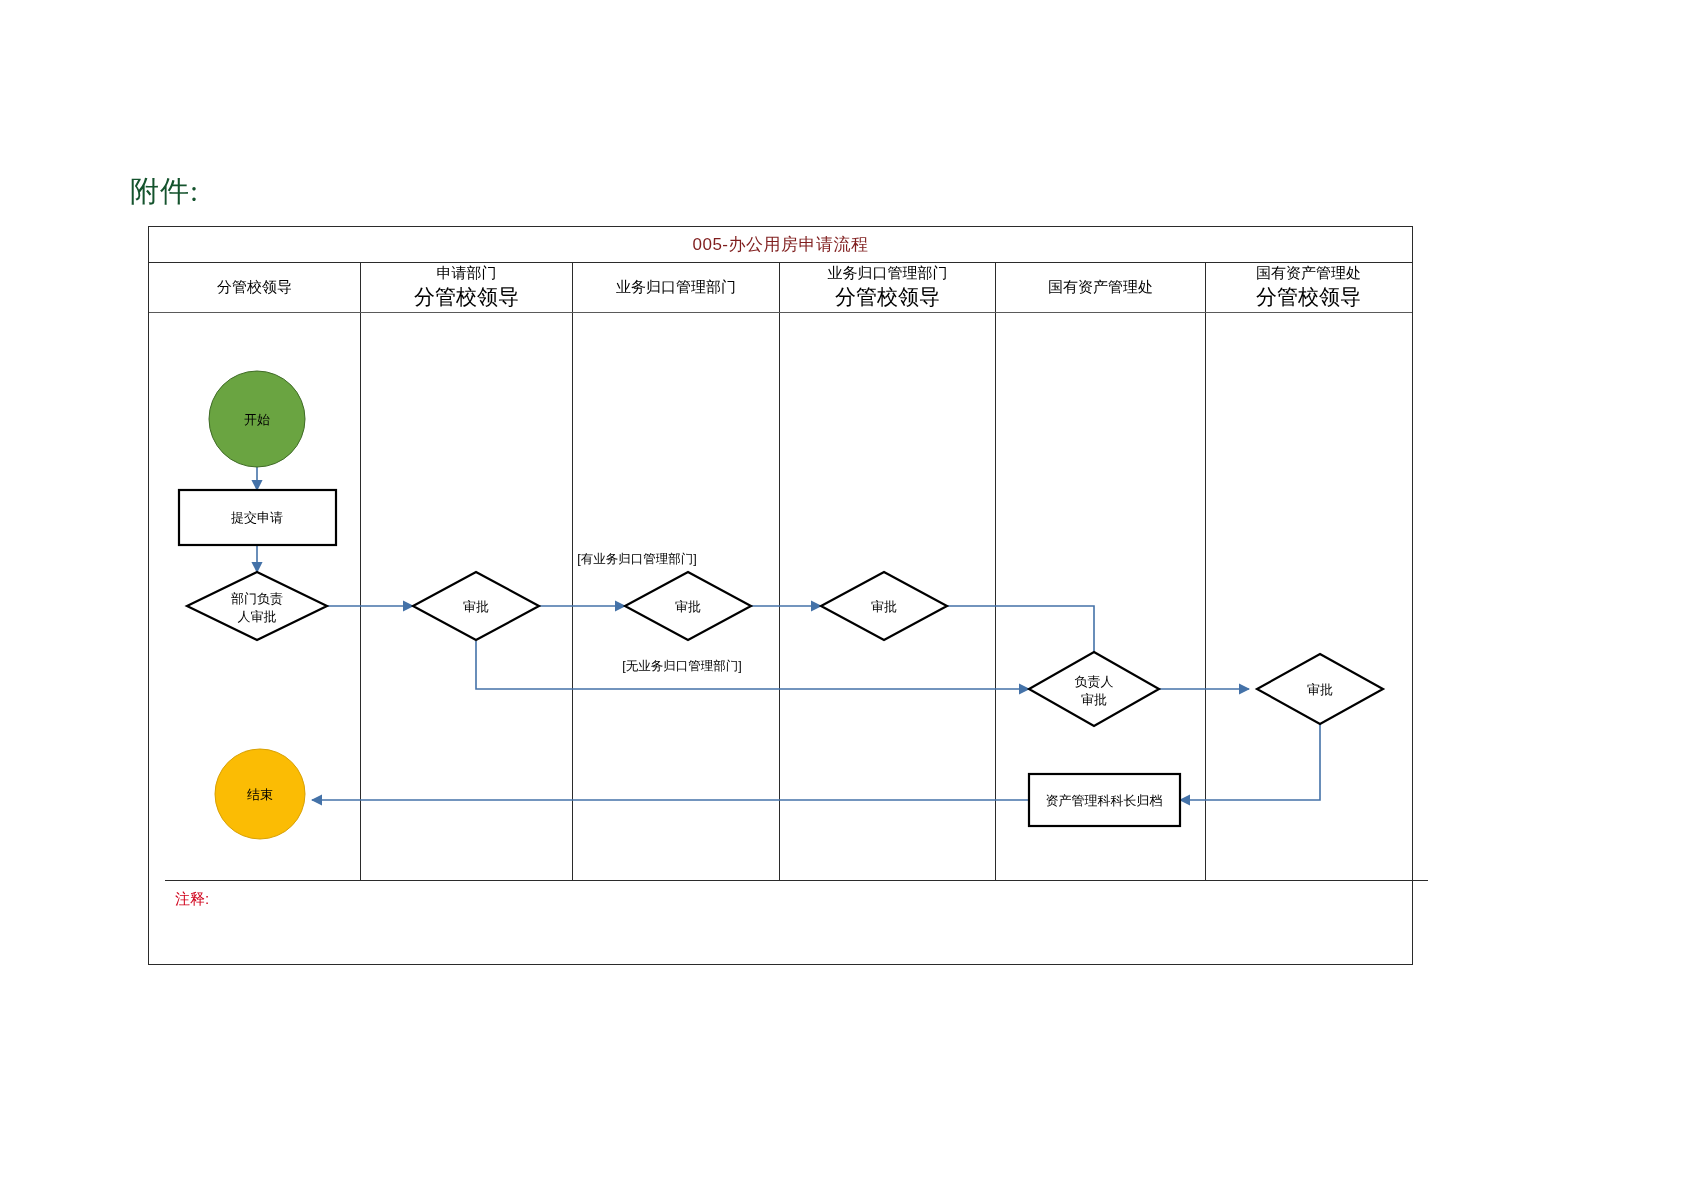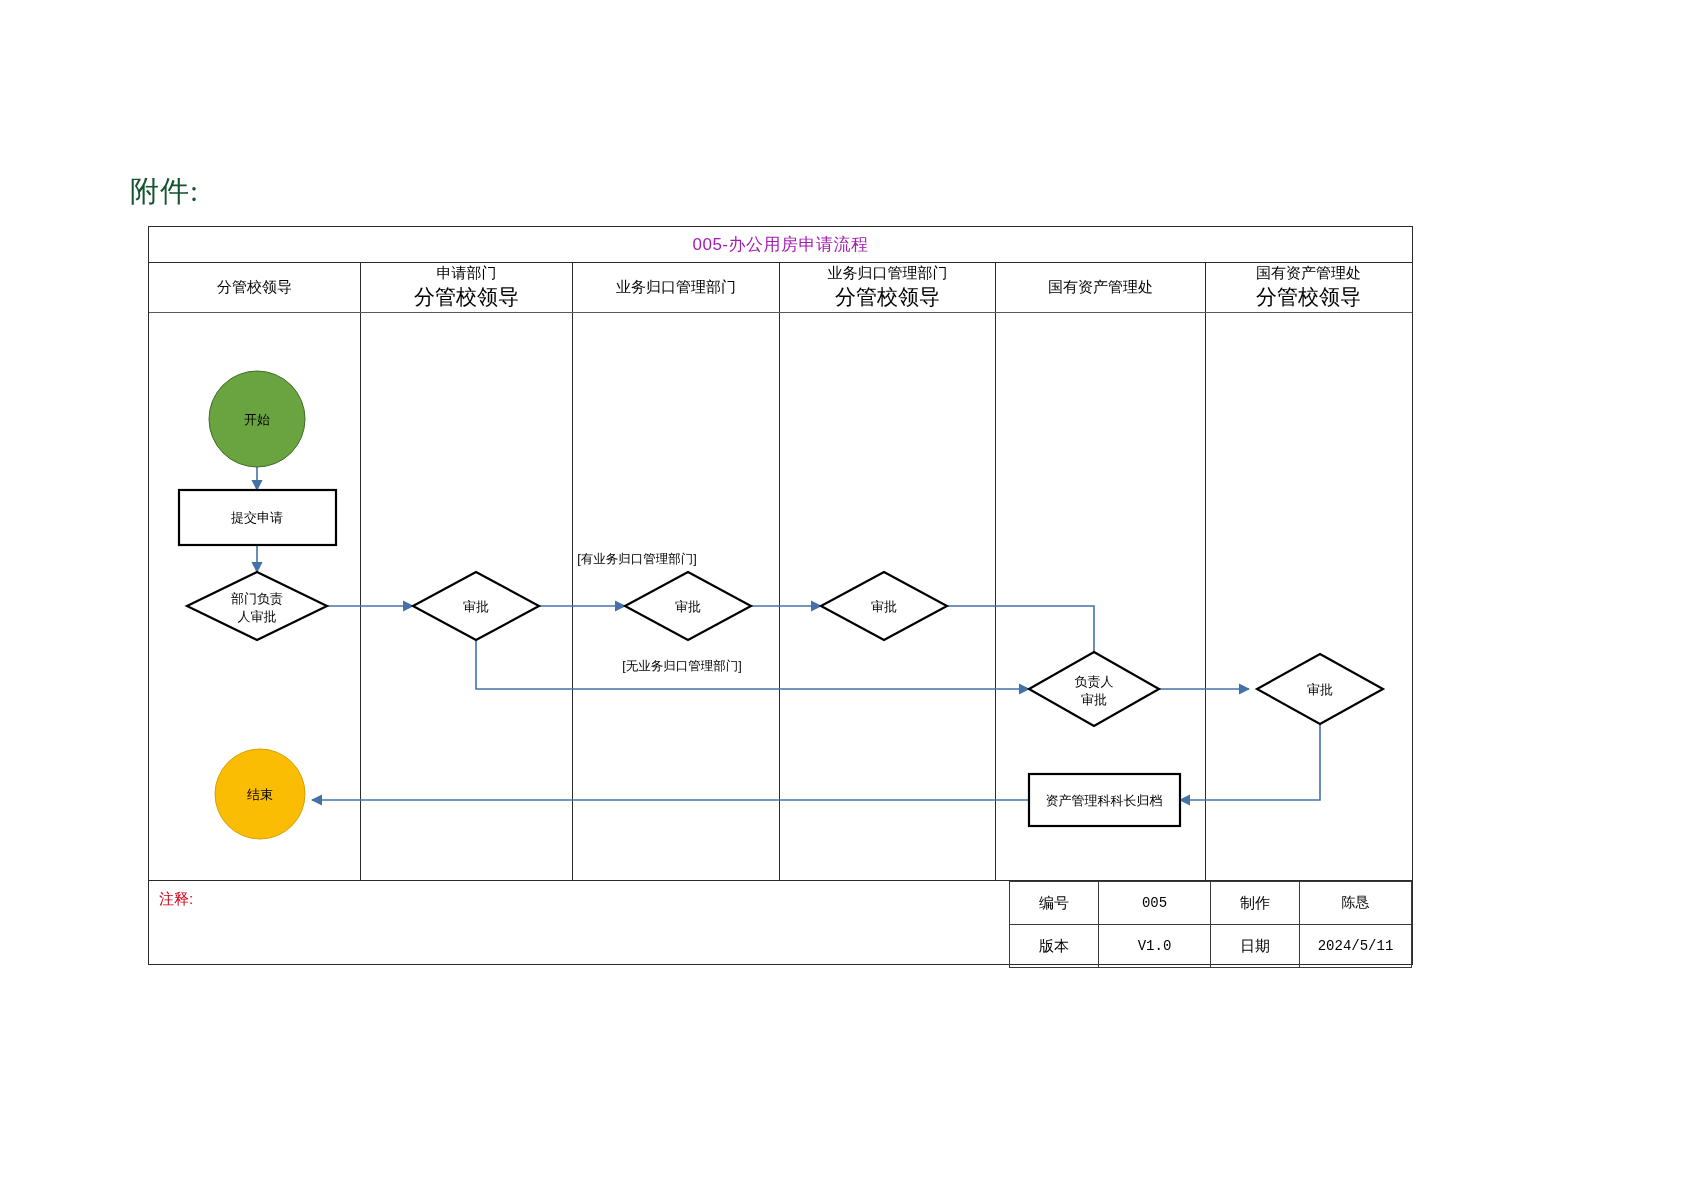--- a/index.html
+++ b/index.html
@@ -48,21 +48,21 @@
     border-bottom: 1.2px solid #2b2b2b;
     box-sizing: border-box;
     display: flex;
     align-items: center;
     justify-content: center;
   }
   .title-band .title-text {
     font-family: "Liberation Sans", "DejaVu Sans", sans-serif;
     font-size: 17px;
     letter-spacing: 0.5px;
-    color: #a21caf;
+    color: #7f1d1d;
   }
 
   
   .header-band {
     position: absolute;
     left: 0;
     top: 36px;
     width: 100%;
     height: 50px;
     border-bottom: 1.2px solid #5a5a5a;
@@ -98,21 +98,21 @@
   .lane-col {
     position: relative;
     border-right: 1.3px solid #2b2b2b;
     box-sizing: border-box;
   }
   .lane-col:last-child { border-right: none; }
 
   
   .note-band {
     position: absolute;
-    left: 0;
+    left: 16px;
     top: 653px;
     width: 100%;
     height: 84px;
     border-top: 1.4px solid #2b2b2b;
     box-sizing: border-box;
   }
   .note-text {
     position: absolute;
     left: 10px;
     top: 9px;
@@ -292,31 +292,15 @@
 
     <g>
       <circle cx="111" cy="567" r="45" fill="#fbbc04" stroke="#d8a003" stroke-width="1"></circle>
       <text class="node-label-white" x="111" y="572" text-anchor="middle">结束</text>
     </g>
   </svg>
 
   <div class="note-band">
     <div class="note-text">注释:</div>
 
-    <table class="info-table">
-      <tbody>
-          <tr>
-        <td class="lbl">编号</td>
-        <td class="val">005</td>
-        <td class="lbl">制作</td>
-        <td class="val">陈恳</td>
-      </tr>
-      <tr>
-        <td class="lbl">版本</td>
-        <td class="val">V1.0</td>
-        <td class="lbl">日期</td>
-        <td class="val">2024/5/11</td>
-      </tr>
-    </tbody>
-      </table>
   </div>
 
 </div>
 
 </body></html>

